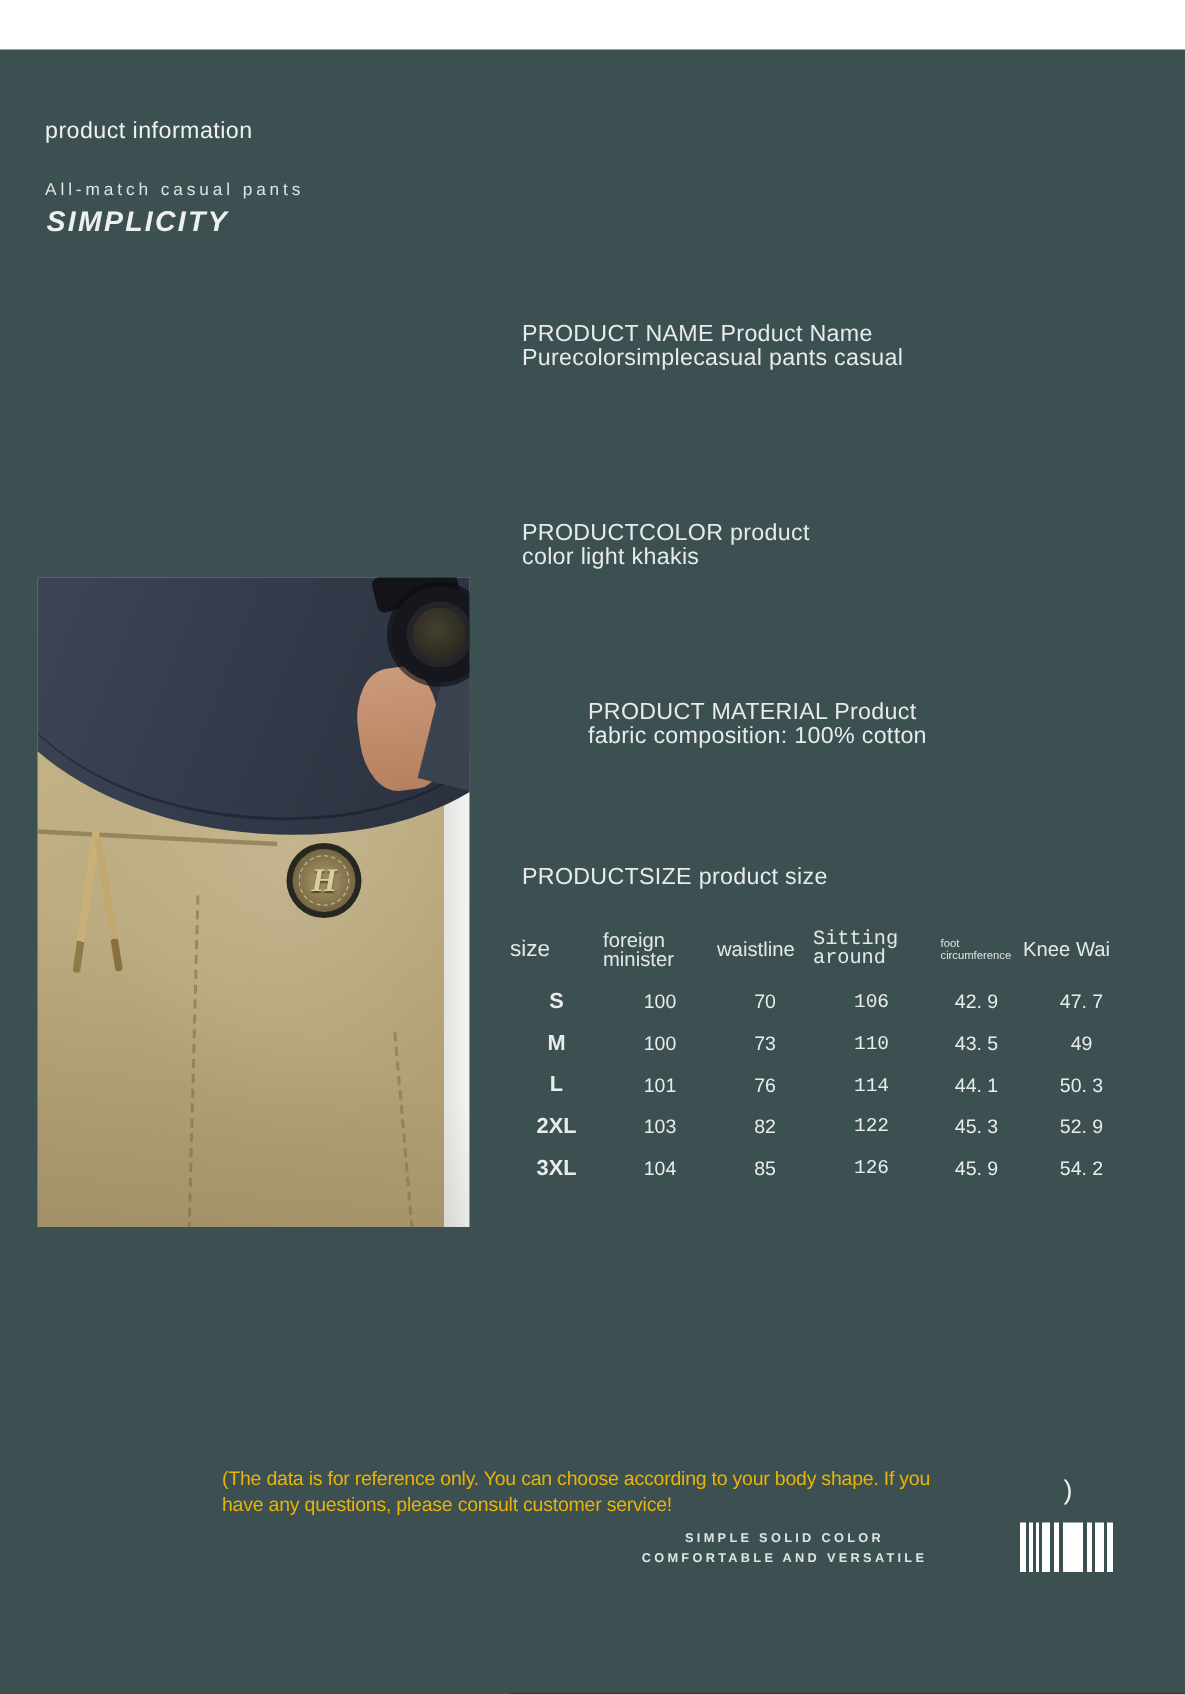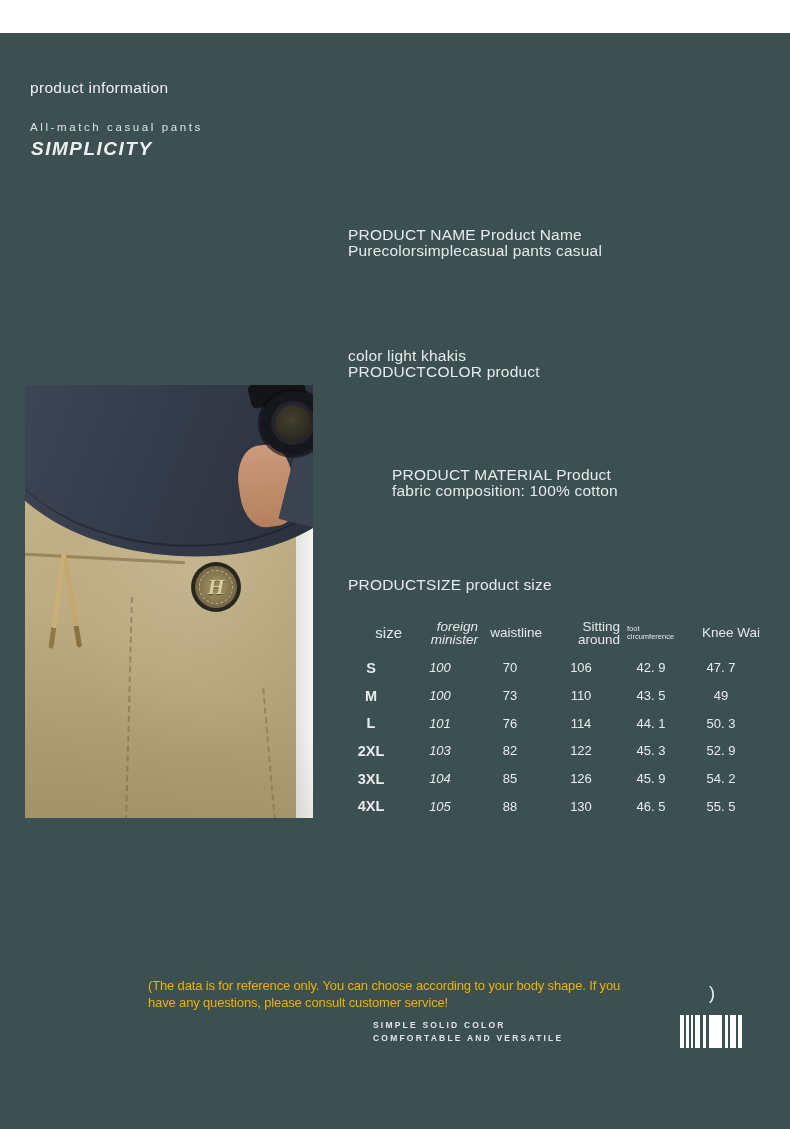--- a/index.html
+++ b/index.html
@@ -55,38 +55,38 @@
   .badge{left:166px;top:177px;width:50px;height:50px;border-radius:50%;background:#26271f;}
   .badge-inner{left:4px;top:4px;width:42px;height:42px;border-radius:50%;
     background:radial-gradient(circle,#9a895c 25%,#6e6040 78%);}
   .badge-ring{left:8px;top:8px;width:34px;height:34px;border-radius:50%;border:1px dashed rgba(236,226,190,.55);}
   .badge-letter{left:0;top:0;width:50px;height:50px;display:flex;align-items:center;justify-content:center;
     font-family:"Liberation Serif",serif;font-style:italic;font-weight:bold;font-size:22px;color:#d8cf9f;
     text-shadow:0 1px 1px rgba(0,0,0,.5);}
 
   
   .section{left:348px;width:300px;font-size:15.5px;line-height:15.6px;letter-spacing:.2px;color:#e6eaea;}
-  .sec-name{top:227px;} .sec-color{top:348px;} .sec-material{top:467px;margin-left:44px;} .sec-size{top:577px;}
+  .sec-name{top:215px;} .sec-color{top:348px;} .sec-material{top:467px;margin-left:44px;} .sec-size{top:577px;}
 
   
   .table{left:340px;top:612px;width:420px;}
   .thead{display:flex;height:42px;}
-  .thc{display:flex;flex-direction:column;align-items:flex-end;justify-content:center;
+  .thc{display:flex;flex-direction:column;align-items:flex-start;justify-content:center;
     font-size:13.5px;line-height:13.5px;color:#e3e8e7;}
-  .c0{width:62px;} .c1{width:76px;font-style:italic;} .c2{width:64px;} .c3{width:78px;} .c4{width:62px;} .c5{width:78px;}
+  .c0{width:62px;} .c1{width:76px;} .c2{width:64px;} .c3{width:78px;font-family:Liberation Mono, monospace;} .c4{width:62px;} .c5{width:78px;}
   .thc.size-col{font-size:15px;}
   .thc.tiny{font-size:7.5px;line-height:8.5px;align-items:flex-start;padding-left:7px;color:#dfe5e4;}
   .tbody .trow{display:flex;height:27.7px;align-items:center;}
   .trow div{text-align:center;font-size:13px;color:#e8eceb;}
   .trow .c0{font-size:14.5px;font-weight:bold;}
 
   
   .note{left:148px;top:978px;width:600px;font-size:13px;line-height:16.8px;letter-spacing:-.15px;color:#eab308;white-space:nowrap;}
   .stray-paren{left:709px;top:983px;font-size:18px;color:#eef0ef;}
-  .slogan{left:373px;top:1019px;width:300px;text-align:left;font-size:8.5px;font-weight:bold;
+  .slogan{left:373px;top:1019px;width:300px;text-align:center;font-size:8.5px;font-weight:bold;
     letter-spacing:2.2px;line-height:12.5px;color:#dfe5e4;white-space:nowrap;}
   .barcode{left:680px;top:1015px;width:62px;height:33px;
     background:linear-gradient(90deg,
       #fff 0 4px,transparent 4px 6px,#fff 6px 9px,transparent 9px 11px,
       #fff 11px 13px,transparent 13px 15px,#fff 15px 20px,transparent 20px 23px,
       #fff 23px 26px,transparent 26px 29px,#fff 29px 42px,transparent 42px 45px,
       #fff 45px 48px,transparent 48px 50px,#fff 50px 56px,transparent 56px 58px,#fff 58px 62px);}
 </style>
 </head>
 <body>
@@ -121,22 +121,22 @@
       <div class="abs badge-ring"></div>
       <div class="abs badge-letter">H</div>
     </div>
   </div>
 
   <div class="abs section sec-name">
     <div>PRODUCT NAME Product Name</div>
     <div>Purecolorsimplecasual pants casual</div>
   </div>
   <div class="abs section sec-color">
+    <div>PRODUCTCOLOR product</div>
     <div>color light khakis</div>
-    <div>PRODUCTCOLOR product</div>
   </div>
   <div class="abs section sec-material">
     <div>PRODUCT MATERIAL Product</div>
     <div>fabric composition: 100% cotton</div>
   </div>
   <div class="abs section sec-size">
     <div>PRODUCTSIZE product size</div>
   </div>
 
   <div class="abs table">
@@ -204,28 +204,20 @@
 
         <div class="trow">
           <div class="c0">3XL</div>
           <div class="c1">104</div>
           <div class="c2">85</div>
           <div class="c3">126</div>
           <div class="c4">45. 9</div>
           <div class="c5">54. 2</div>
         </div>
 
-        <div class="trow">
-          <div class="c0">4XL</div>
-          <div class="c1">105</div>
-          <div class="c2">88</div>
-          <div class="c3">130</div>
-          <div class="c4">46. 5</div>
-          <div class="c5">55. 5</div>
-        </div>
       </div>
   </div>
 
   <div class="abs note">
     <div>(The data is for reference only. You can choose according to your body shape. If you</div>
     <div>have any questions, please consult customer service!</div>
   </div>
   <div class="abs stray-paren">)</div>
   <div class="abs slogan">
     <div>SIMPLE SOLID COLOR</div>

